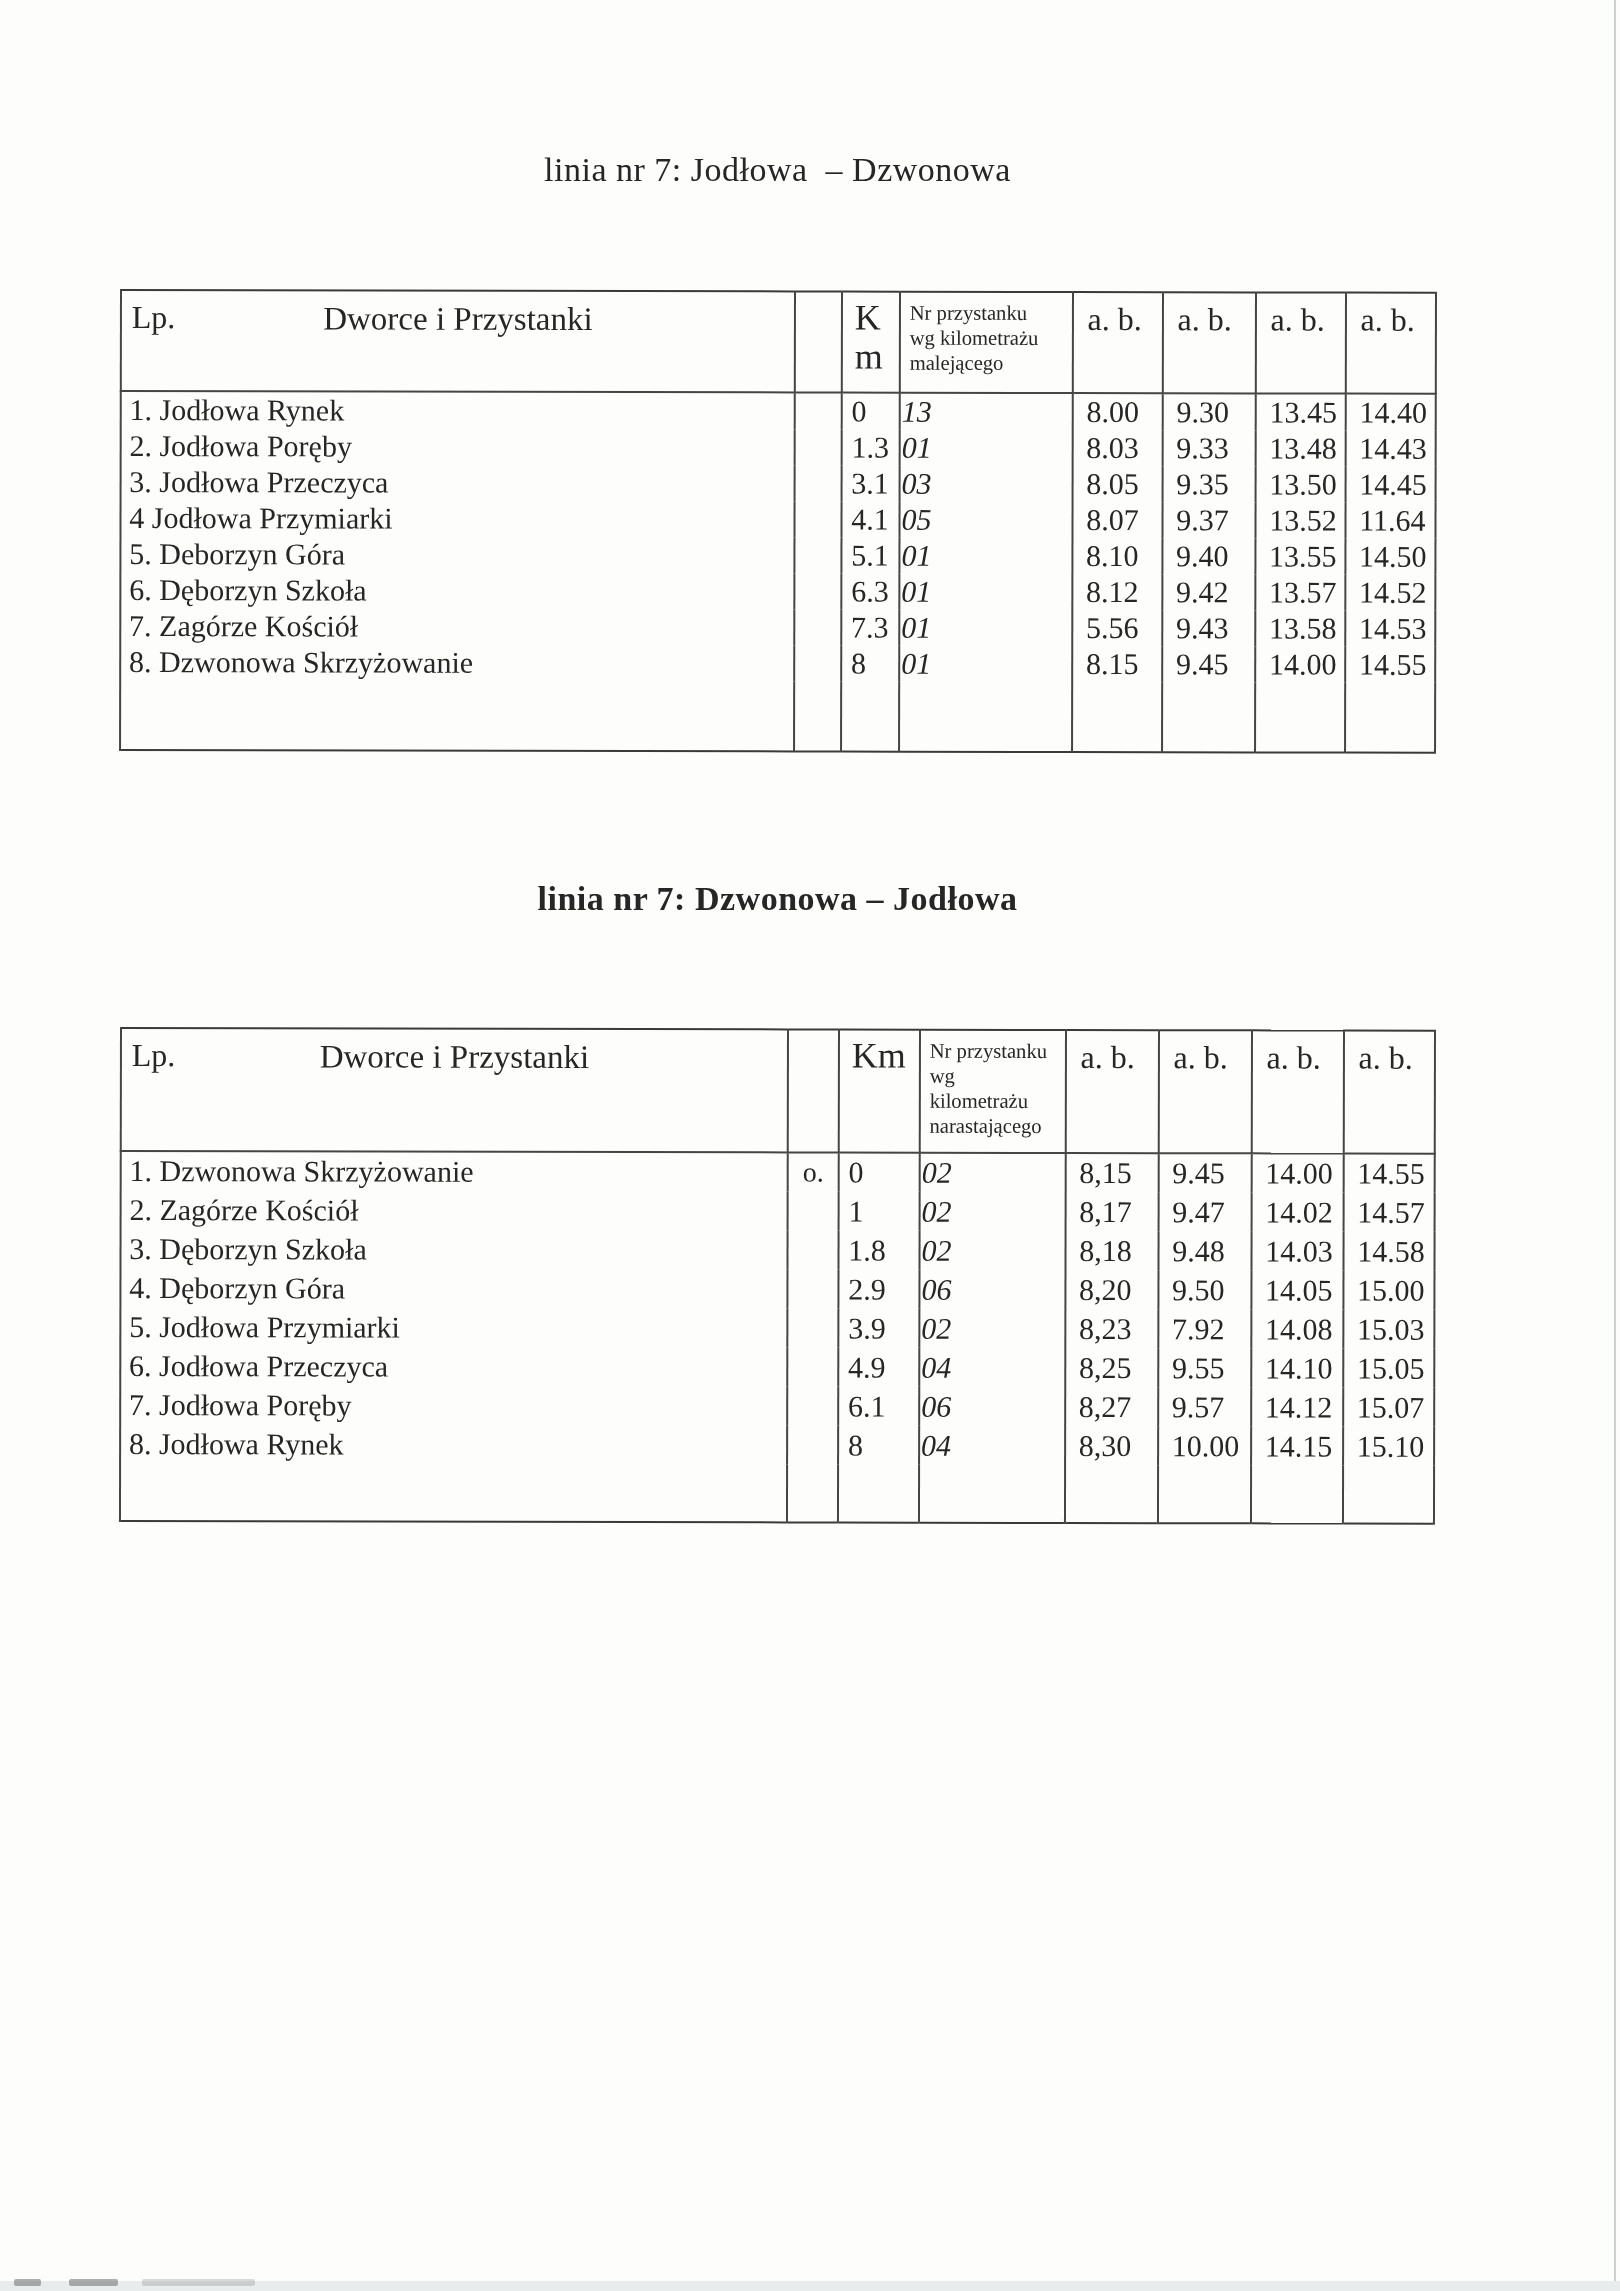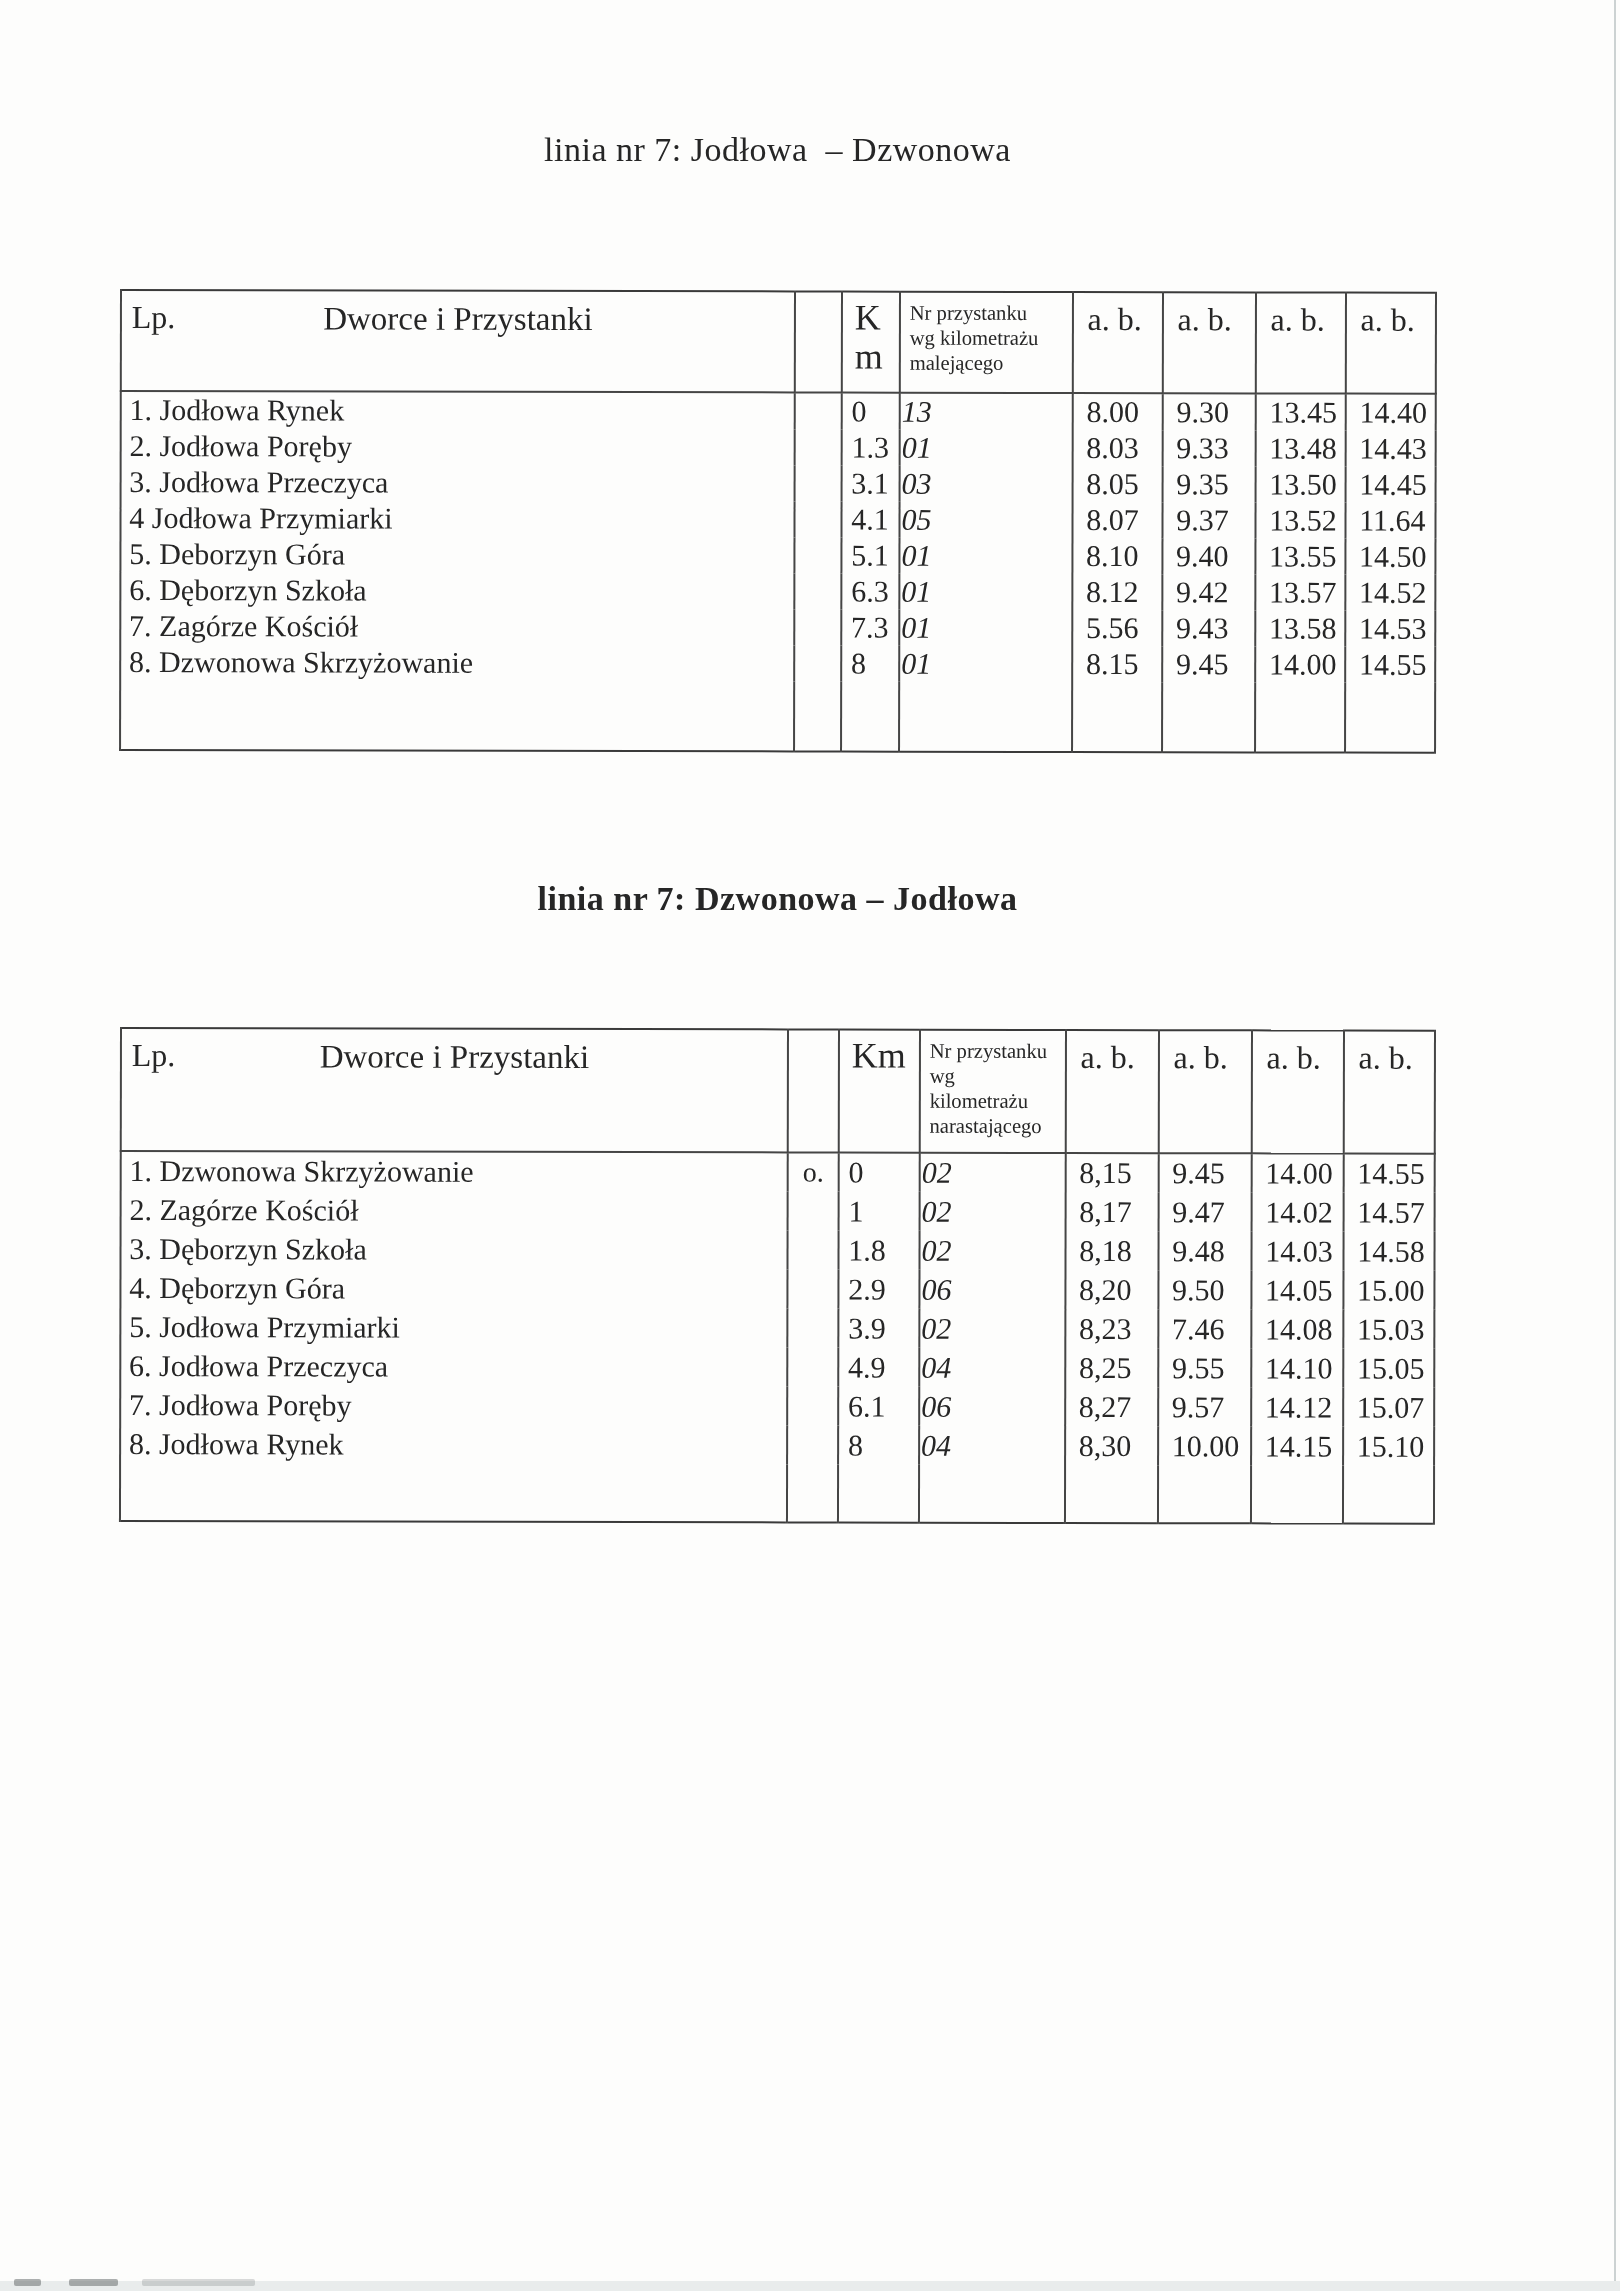--- a/index.html
+++ b/index.html
@@ -12,21 +12,21 @@
     color:#262626;
   }
   .title {
     position:absolute;
     left:120px; width:1315px;
     text-align:center;
     font-size:34px;
     letter-spacing:0.5px;
     white-space:pre;
   }
-  .title-1 { top:131px; }
+  .title-1 { top:151px; }
   .title-2 { top:880px;font-weight:bold; }
 
   table.timetable {
     position:absolute;
     left:120px;
     border-collapse:collapse;
     table-layout:fixed;
     width:1315px;
     border:2.9px solid #3a3a3a;
     transform:rotate(0.12deg);
@@ -292,21 +292,21 @@
       <td class="time">9.50</td>
       <td class="time">14.05</td>
       <td class="time">15.00</td>
     </tr>
     <tr class="datarow">
       <td class="stop">5. Jodłowa Przymiarki</td>
       <td class="mark"></td>
       <td class="km">3.9</td>
       <td class="nr">02</td>
       <td class="time">8,23</td>
-      <td class="time">7.46</td>
+      <td class="time">7.92</td>
       <td class="time">14.08</td>
       <td class="time">15.03</td>
     </tr>
     <tr class="datarow">
       <td class="stop">6. Jodłowa Przeczyca</td>
       <td class="mark"></td>
       <td class="km">4.9</td>
       <td class="nr">04</td>
       <td class="time">8,25</td>
       <td class="time">9.55</td>

